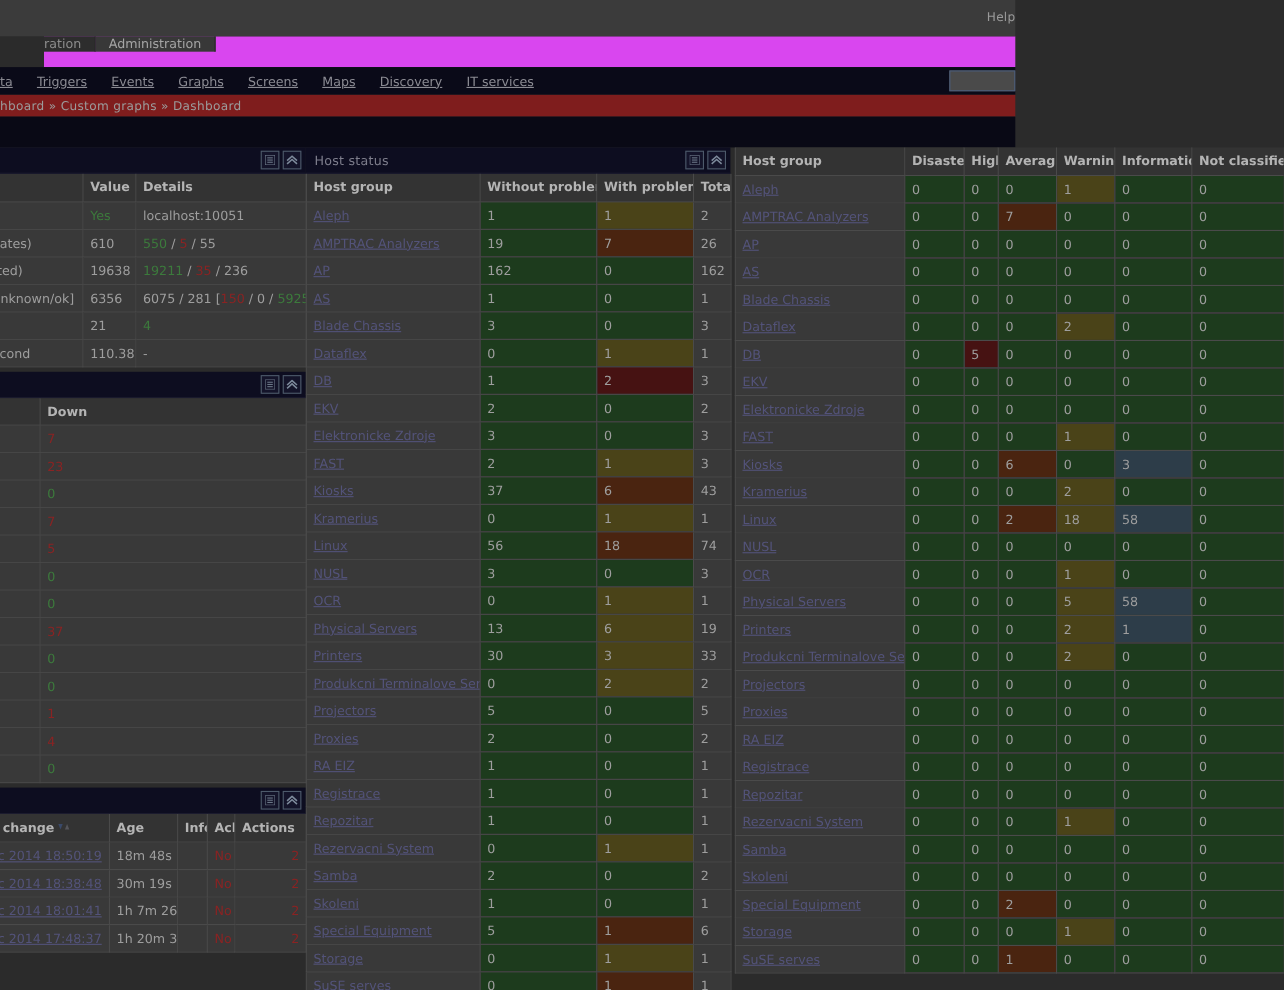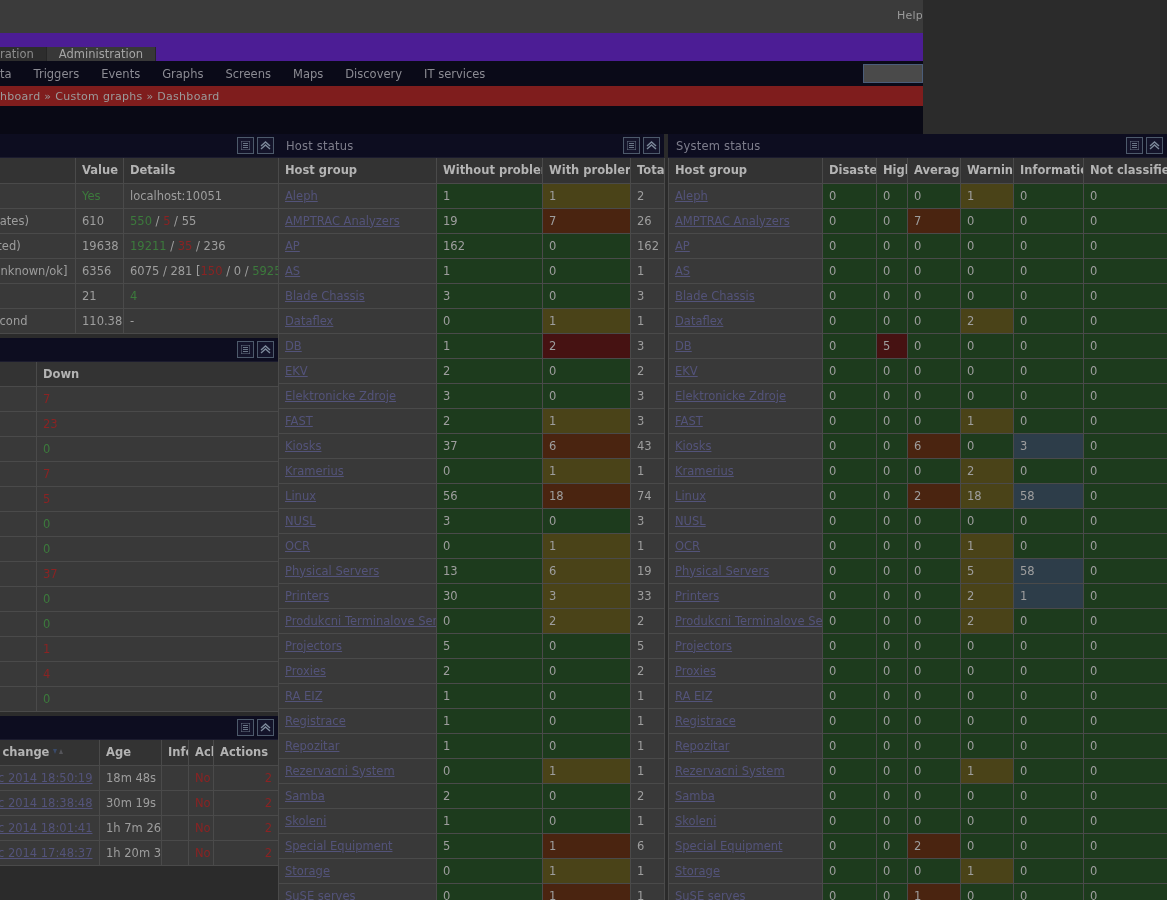--- a/index.html
+++ b/index.html
@@ -16,37 +16,37 @@
   .topbar {
     height: 33px; background:#3b3b3b; position:relative;
   }
   .help-link {
     position:absolute; right:0px; top:9px;
     font-size: 11px; color:#9a9a9a; letter-spacing:.2px;
     white-space:nowrap;
   }
   
   .tabsrow {
-    height:28px; background:#4c1d95; display:flex; align-items:flex-end;
+    height:28px; background:#d946ef; display:flex; align-items:flex-start;margin-left:40px;
   }
   .tab {
     display:flex; align-items:center; padding:0 12px;
     font-size:11.5px; color:#8d8d8d; background:#2d2d2d;
     border-right:1px solid #262626; white-space:nowrap;
   }
   .tab.active { background:#383838; color:#a5a5a5; }
   .tab.first { padding-left:0; }
 
   
   .navrow {
     height:25px; background:#0a0a18; display:flex; align-items:center;
     position:relative;
   }
   .nav-item {
-    font-size:11.5px; color:#8b8b93; padding:0 11px; white-space:nowrap;
+    font-size:11.5px; color:#8b8b93; padding:0 11px; white-space:nowrap;text-decoration:underline;
   }
   .nav-item.first { padding-left:0; }
   .search-box {
     position:absolute; right:0px; top:3px; width:60px; height:19px;
     background:#4a4a4a; border:1px solid #4b5d7a;
   }
 
   
   .breadcrumb {
     height:20px; background:#7f1d1d; display:flex; align-items:center;
@@ -585,39 +585,20 @@
                 <td class="c-orange">1</td>
                 <td>1</td>
               </tr>
             </tbody>
         </table>
       </div>
     </div>
 
     <div class="col col-right">
       <div class="widget">
-        <div class="widget-head">
-          <span class="widget-title">System status</span>
-          <span class="widget-icons">
-            <span class="wicon">
-              <svg width="9" height="9" viewBox="0 0 9 9">
-                  <rect x="0" y="0" width="9" height="9" fill="none" stroke="#6a7686"></rect>
-                  <rect x="2" y="2" width="5" height="1" fill="#6a7686"></rect>
-                  <rect x="2" y="4" width="5" height="1" fill="#6a7686"></rect>
-                  <rect x="2" y="6" width="5" height="1" fill="#6a7686"></rect>
-                </svg>
-            </span>
-            <span class="wicon">
-              <svg width="11" height="9" viewBox="0 0 11 9">
-                  <polyline points="1,5 5.5,1 10,5" fill="none" stroke="#7d8a9b" stroke-width="1.4"></polyline>
-                  <polyline points="1,8 5.5,4 10,8" fill="none" stroke="#7d8a9b" stroke-width="1.4"></polyline>
-                </svg>
-            </span>
-          </span>
-        </div>
         <table>
           <colgroup>
               <col style="width:154px">
               <col style="width:54px">
               <col style="width:31px">
               <col style="width:53px">
               <col style="width:53px">
               <col style="width:70px">
               <col style="width:84px">
             </colgroup>

